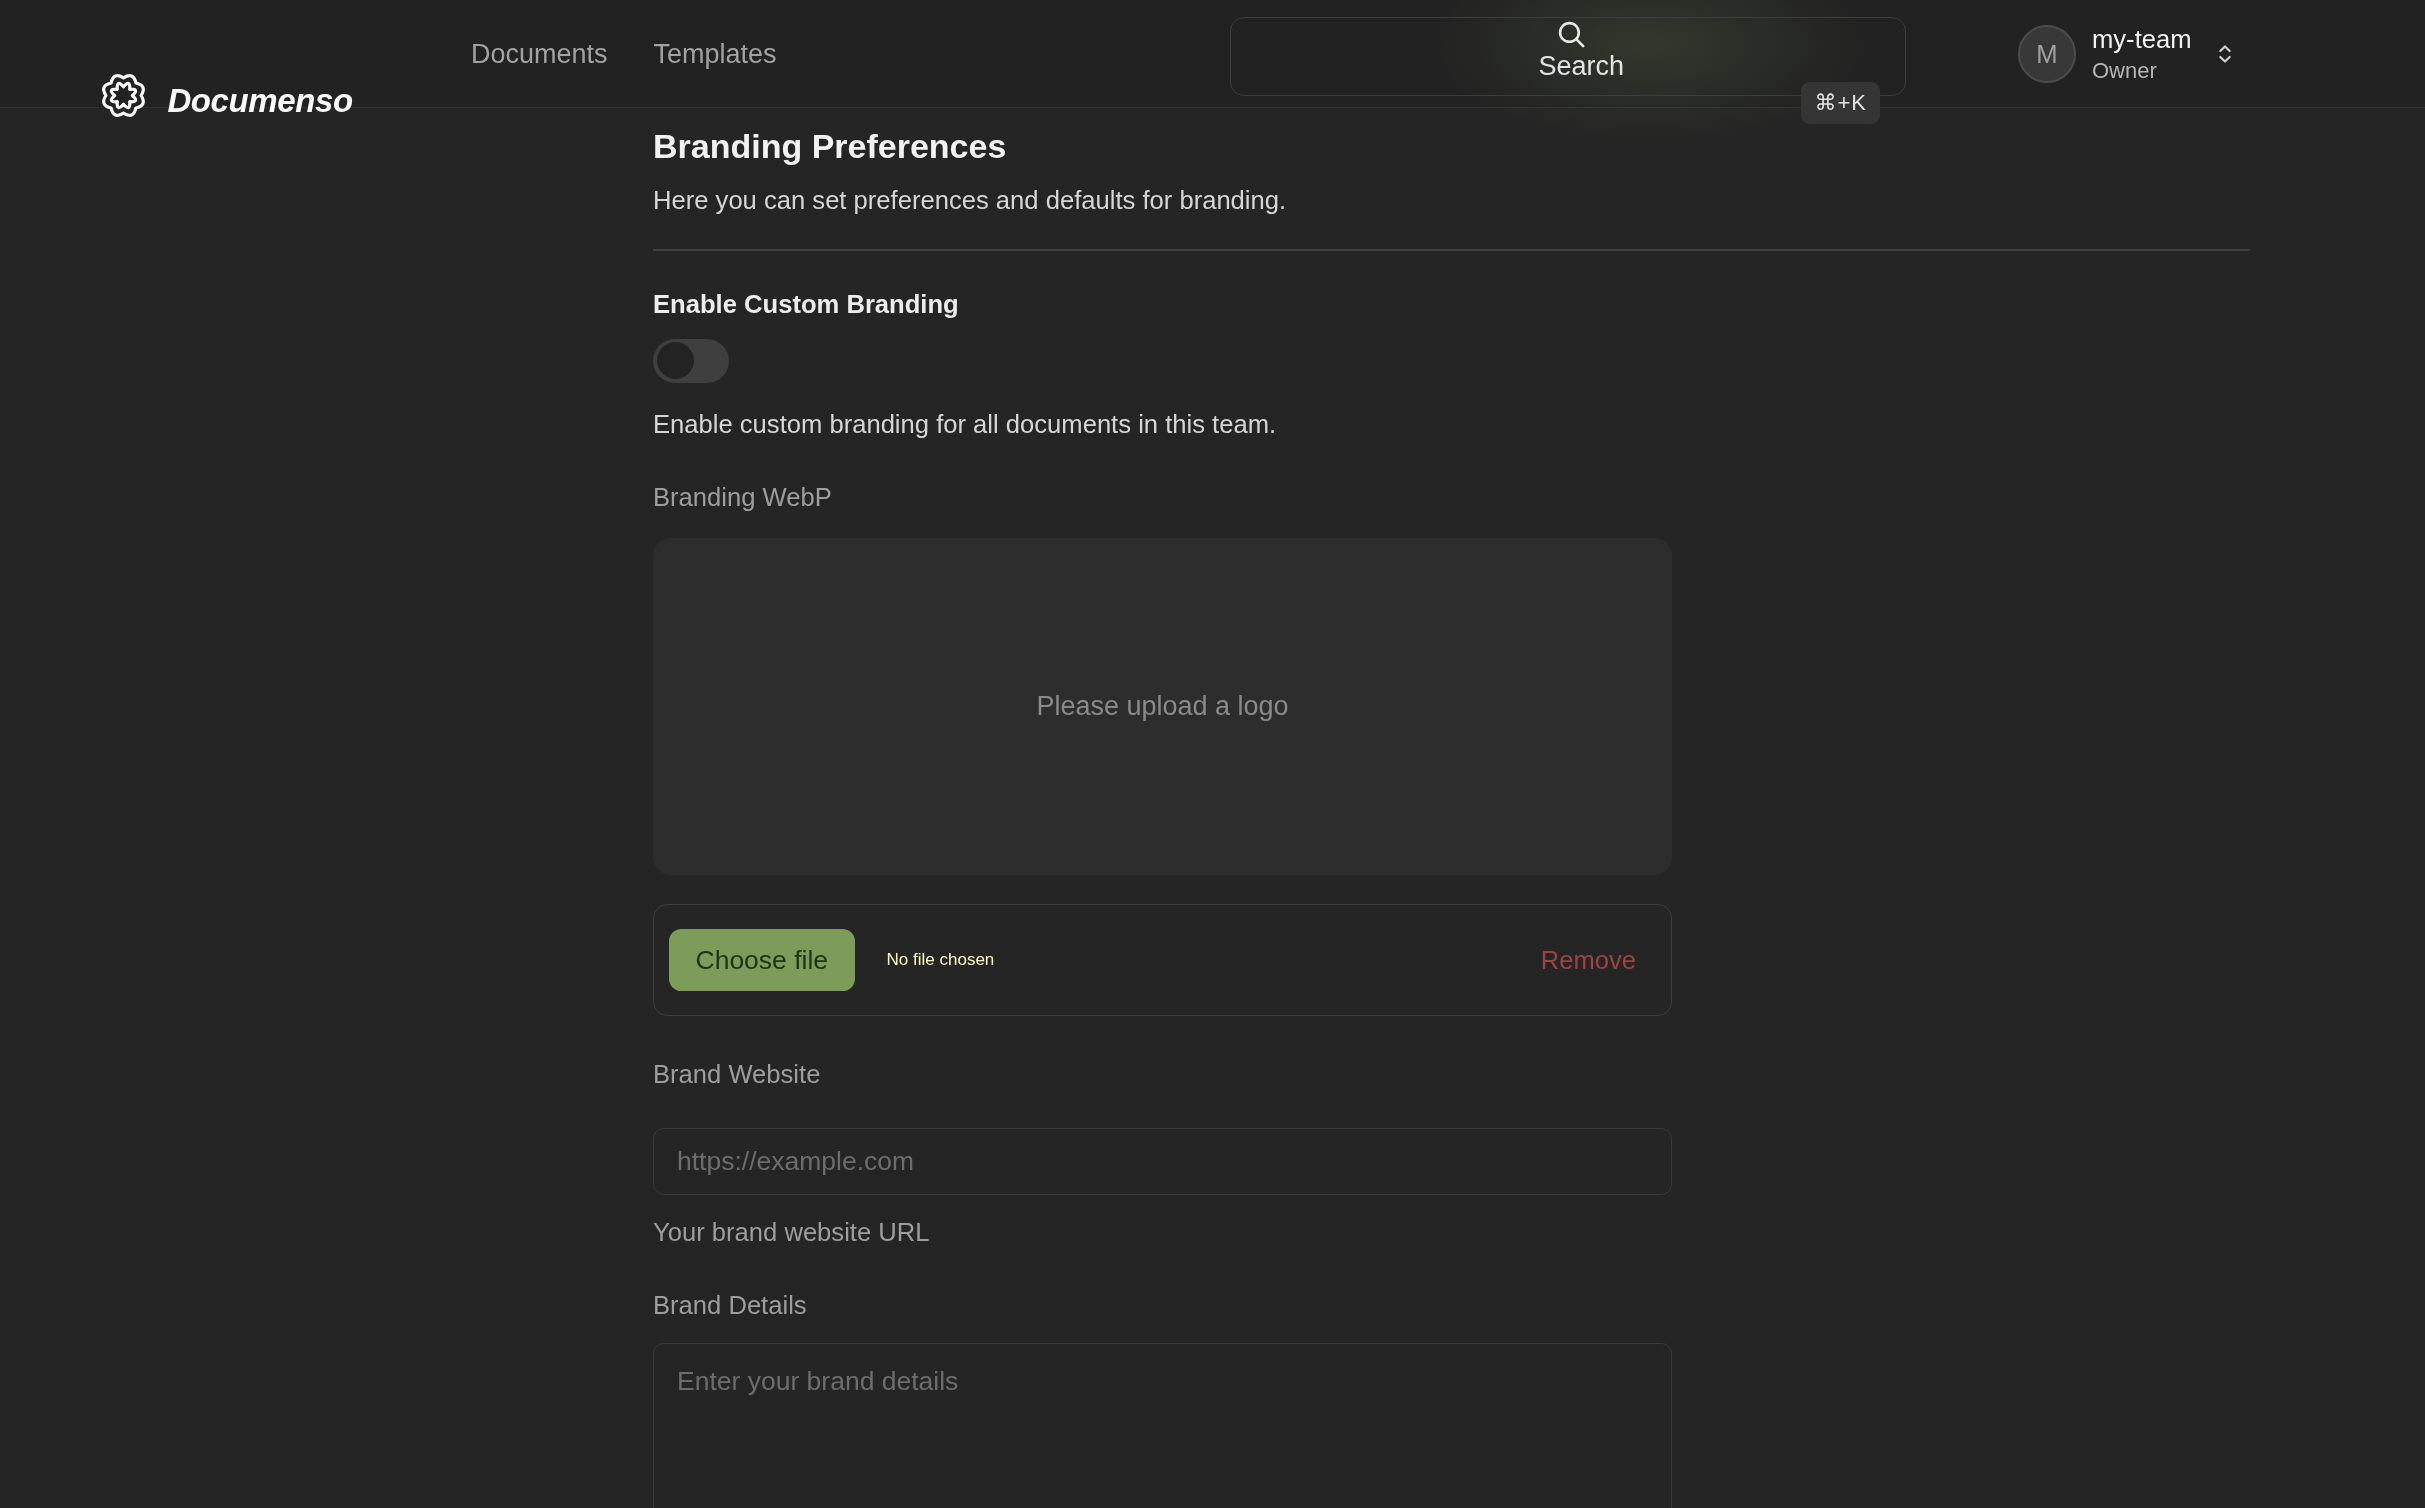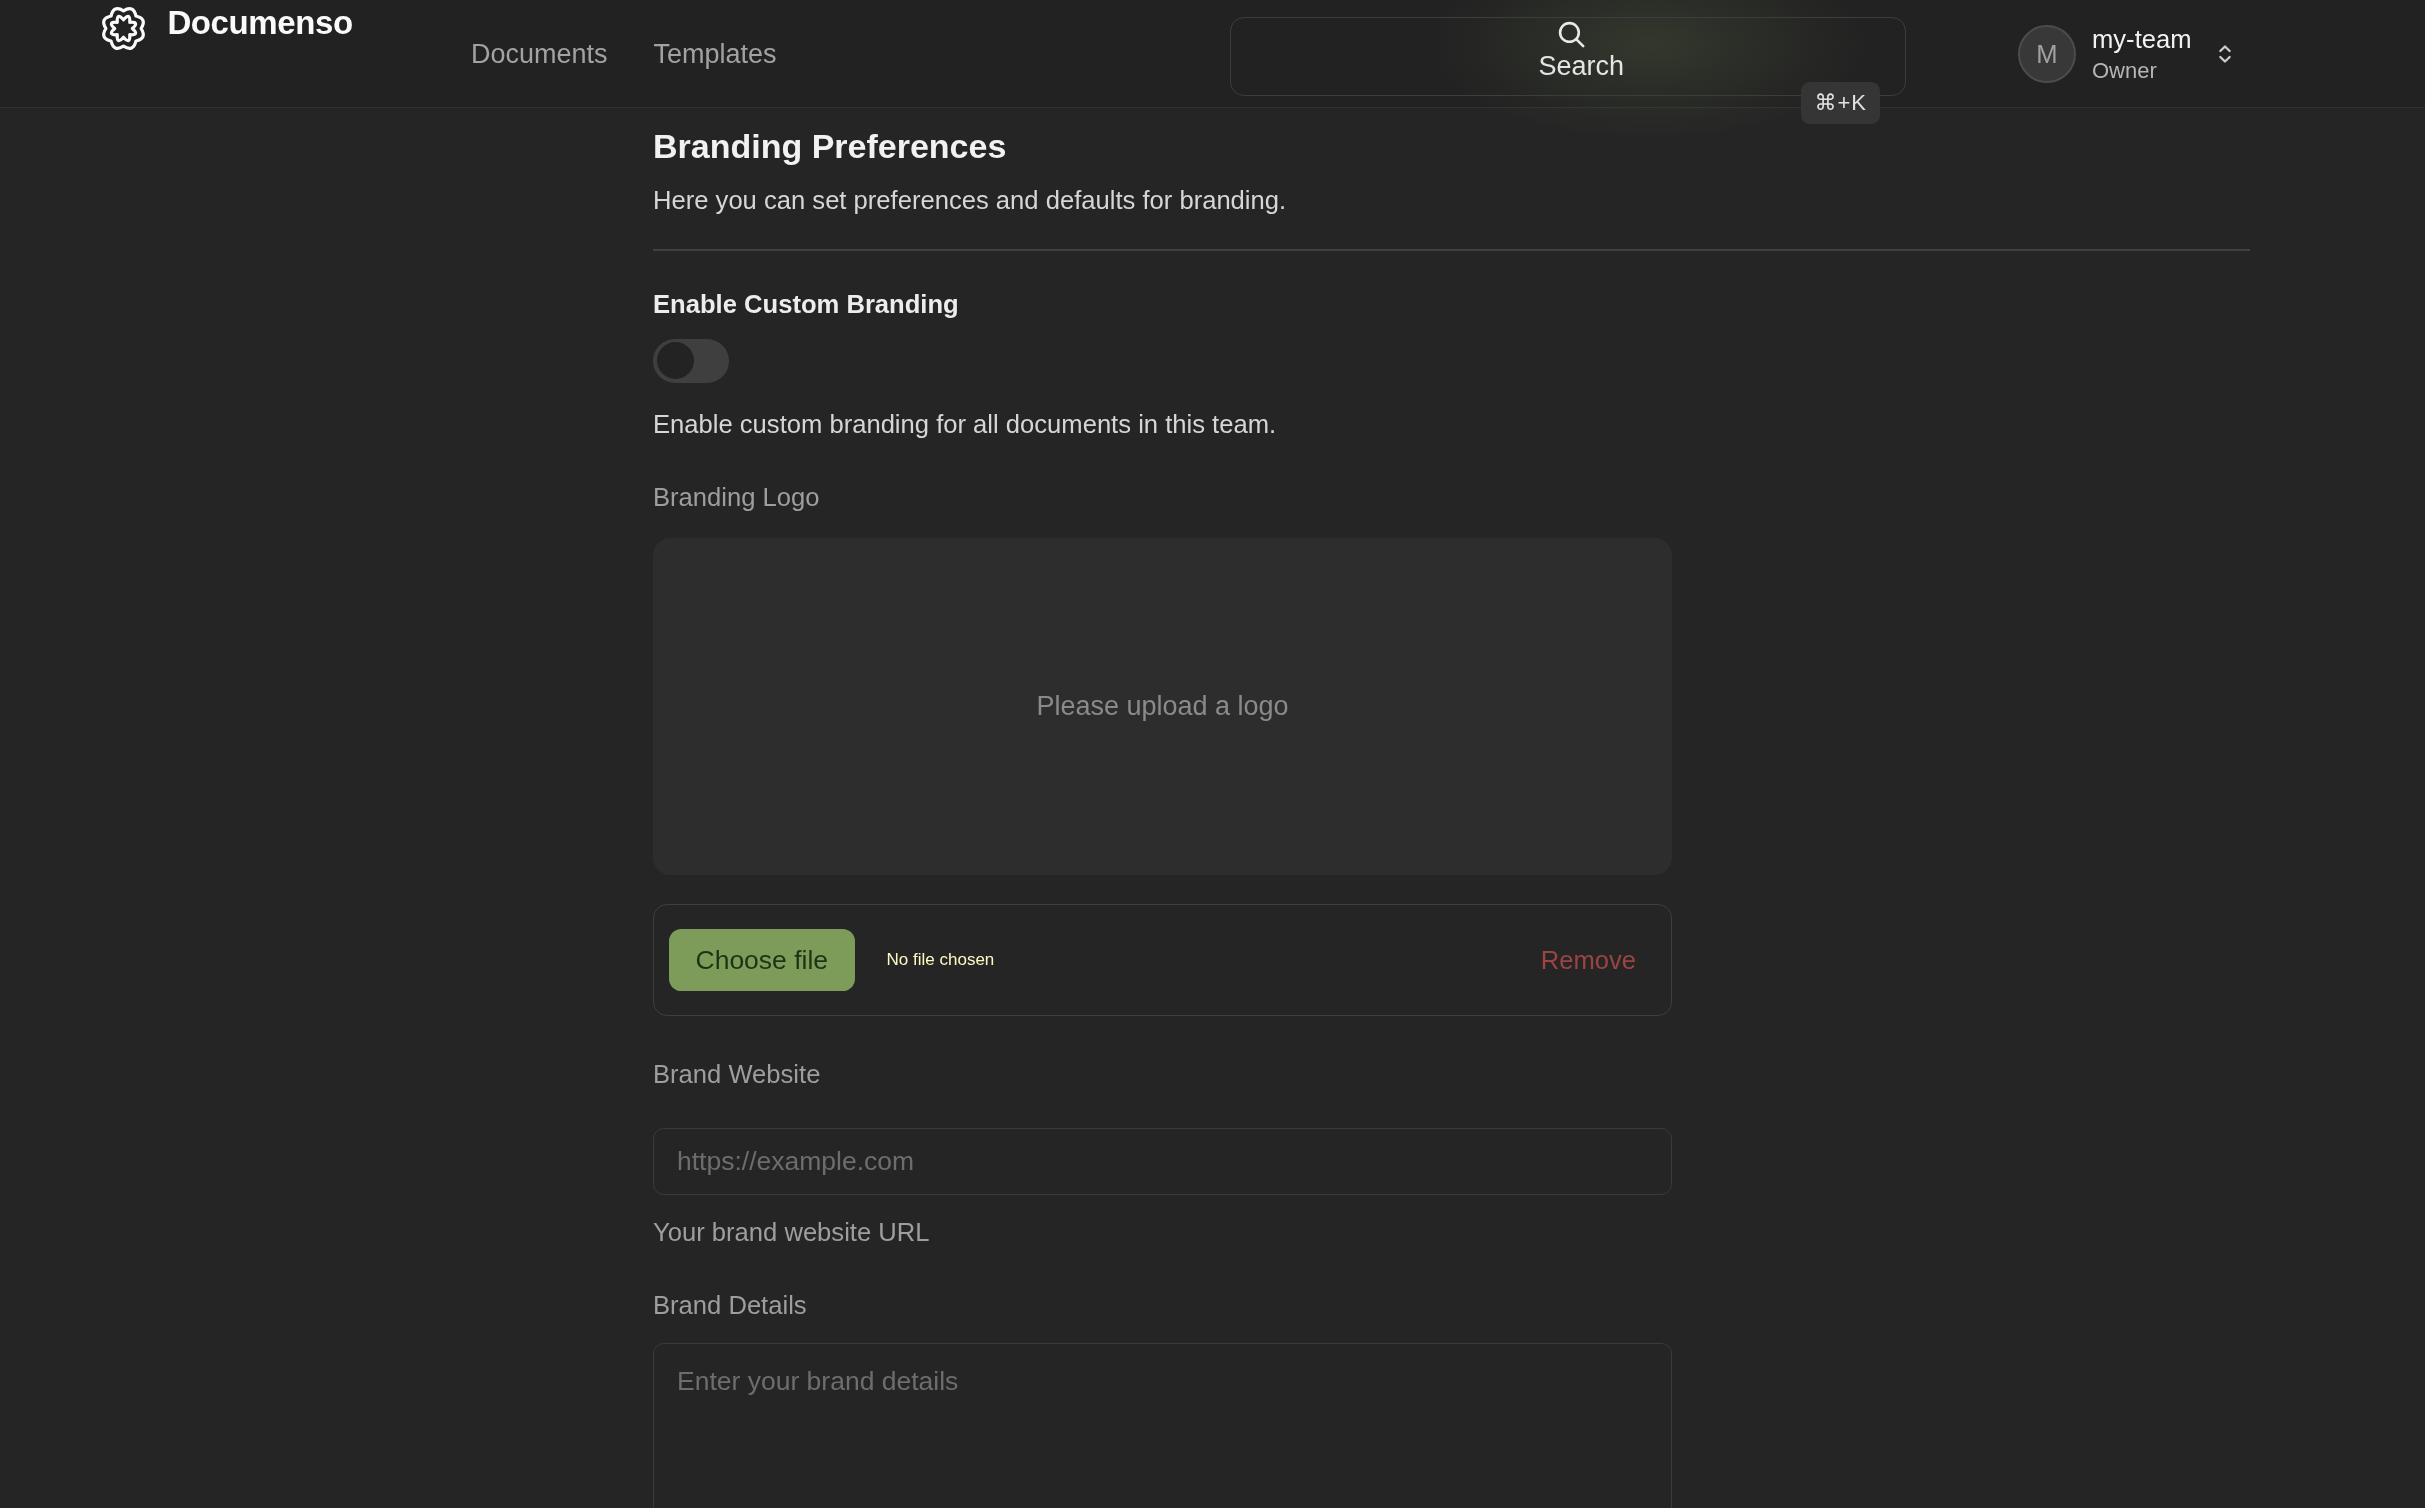--- a/index.html
+++ b/index.html
@@ -18,22 +18,22 @@
     background:#222222;
     border-bottom:1.8px solid #313131;
     width:100%;
   }
   .header-glow {
     position:absolute; left:1429px; top:-53px; width:441px; height:194px;
     background:radial-gradient(ellipse at center, rgba(133,162,96,0.17), rgba(133,162,96,0) 70%);
     pointer-events:none;
   }
   .brand {
-    position:absolute; left:99px; top:4px; height:108px;
-    display:flex; align-items:flex-start; gap:19.4px; cursor:pointer;
+    position:absolute; left:99px; top:12px; height:108px;
+    display:flex; align-items:flex-end; gap:19.4px; cursor:pointer;font-style:italic;
   }
   .brand-logo-svg { width:49px; height:49px; display:block; }
   .brand-name {
     font-size:33px; font-weight:700; color:#fafafa; letter-spacing:-0.4px;
   }
   .nav-links {
     position:absolute; left:471px; top:0; height:108px;
     display:flex; align-items:center; gap:46px;
   }
   .nav-link { font-size:27px; font-weight:500; color:#a2a2a2; cursor:pointer; }
@@ -179,21 +179,21 @@
 
   <div class="form-col">
     <div class="section-label">Enable Custom Branding</div>
 
     <button class="switch" id="branding-switch">
       <span class="thumb"></span>
     </button>
 
     <p class="field-desc">Enable custom branding for all documents in this team.</p>
 
-    <div class="field-label">Branding Logo</div>
+    <div class="field-label">Branding WebP</div>
 
     <div class="upload-box">
       <span class="upload-empty-text">Please upload a logo</span>
     </div>
 
     <div class="file-row">
       <button class="choose-file-btn" style="background-color: rgb(125, 156, 90); color: rgb(31, 51, 20);">Choose file</button>
       <span class="file-status">No file chosen</span>
       <button class="remove-btn" style="color: rgb(156, 67, 67);">Remove</button>
     </div>

